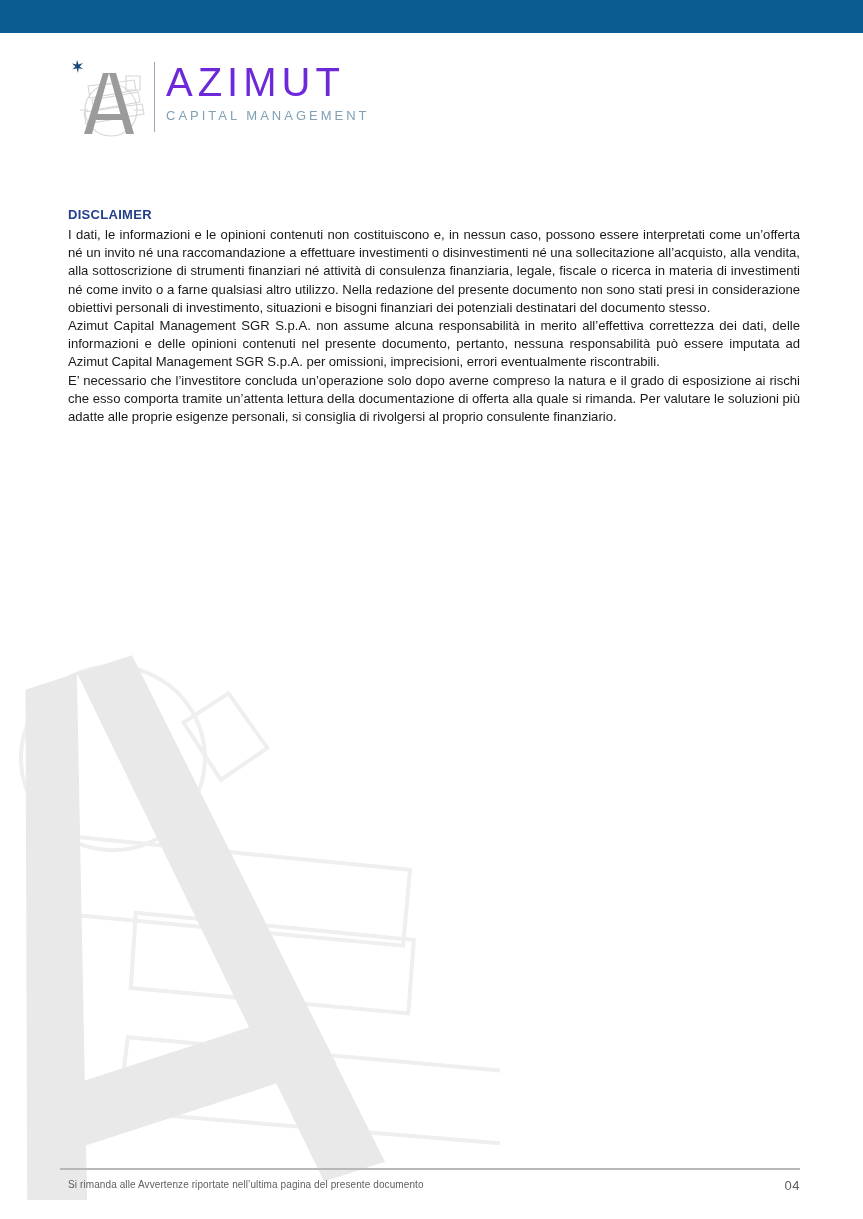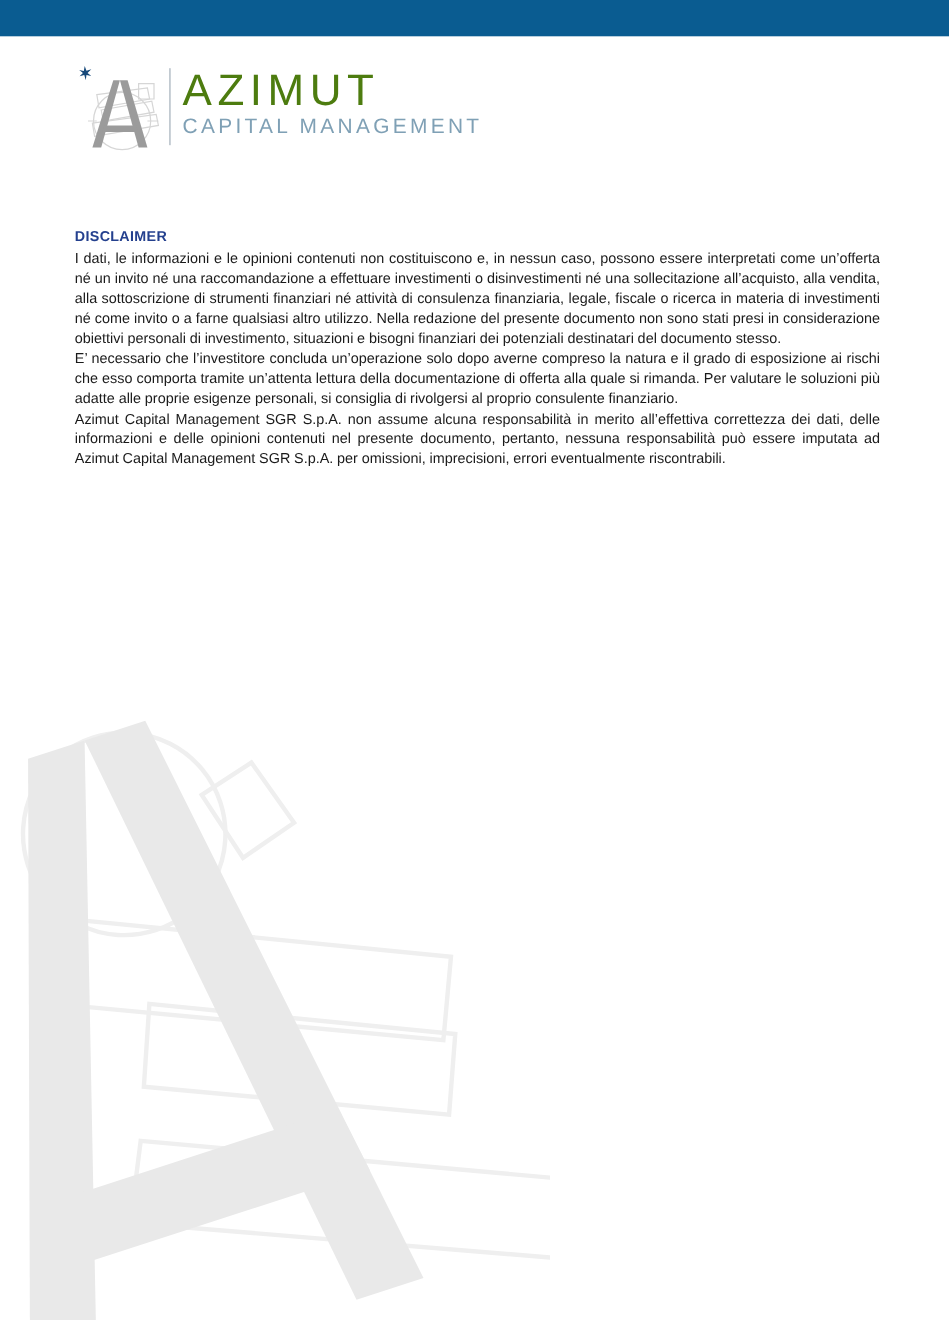--- a/index.html
+++ b/index.html
@@ -57,28 +57,28 @@
     left: 98px;
     top: 2px;
     width: 200px;
   }
   #logo-azimut {
     display: block;
     font-family: "Liberation Sans", sans-serif;
     font-size: 40px;
     font-weight: 300;
     letter-spacing: 5px;
-    color: #4d7c0f;
+    color: #6d28d9;
     line-height: 48px;
     white-space: nowrap;
   }
   #logo-capital {
     display: block;
     font-family: "Liberation Sans", sans-serif;
-    font-size: 19px;
+    font-size: 13px;
     font-weight: 300;
     letter-spacing: 3.0px;
     color: #7fa0b5;
     line-height: 18px;
     white-space: nowrap;
     margin-top: 1px;
   }
 
   
   #watermark {
@@ -210,18 +210,25 @@
     <div id="logo-divider"></div>
     <div id="logo-wordmark">
       <span id="logo-azimut">AZIMUT</span>
       <span id="logo-capital">CAPITAL MANAGEMENT</span>
     </div>
   </div>
 
   <div id="content">
     <h1 id="disclaimer-heading">DISCLAIMER</h1>
     <p class="body-paragraph">I dati, le informazioni e le opinioni contenuti non costituiscono e, in nessun caso, possono essere interpretati come un’offerta né un invito né una raccomandazione a effettuare investimenti o disinvestimenti né una sollecitazione all’acquisto, alla vendita, alla sottoscrizione di strumenti finanziari né attività di consulenza finanziaria, legale, fisca­le o ricerca in materia di investimenti né come invito o a farne qualsiasi altro utilizzo. Nella redazione del presente documento non sono stati presi in considerazione obiettivi personali di investimento, situazioni e bisogni finanziari dei potenziali destinatari del documento stesso.</p>
+    <p class="body-paragraph">Azimut Capital Management SGR S.p.A. non assume alcuna responsabilità in merito all’effettiva correttezza dei dati, delle informazioni e delle opinioni contenuti nel presente documento, pertanto, nessuna responsabilità può essere imputata ad Azimut Capital Management SGR S.p.A. per omissioni, imprecisioni, errori eventualmente ri­scontrabili.</p>
     <p class="body-paragraph">E’ necessario che l’investitore concluda un’operazione solo dopo averne compreso la natura e il grado di esposi­zione ai rischi che esso comporta tramite un’attenta lettura della documentazione di offerta alla quale si rimanda. Per valutare le soluzioni più adatte alle proprie esigenze personali, si consiglia di rivolgersi al proprio consulente finanziario.</p>
-    <p class="body-paragraph">Azimut Capital Management SGR S.p.A. non assume alcuna responsabilità in merito all’effettiva correttezza dei dati, delle informazioni e delle opinioni contenuti nel presente documento, pertanto, nessuna responsabilità può essere imputata ad Azimut Capital Management SGR S.p.A. per omissioni, imprecisioni, errori eventualmente ri­scontrabili.</p>
-  </div>
-
+  </div>
+
+  <div id="footer">
+    <div id="footer-rule"></div>
+    <div id="footer-row">
+      <span id="footer-note">Si rimanda alle Avvertenze riportate nell’ultima pagina del presente documento</span>
+      <span id="footer-page-number">04</span>
+    </div>
+  </div>
 
 </div>
 
 </body></html>

